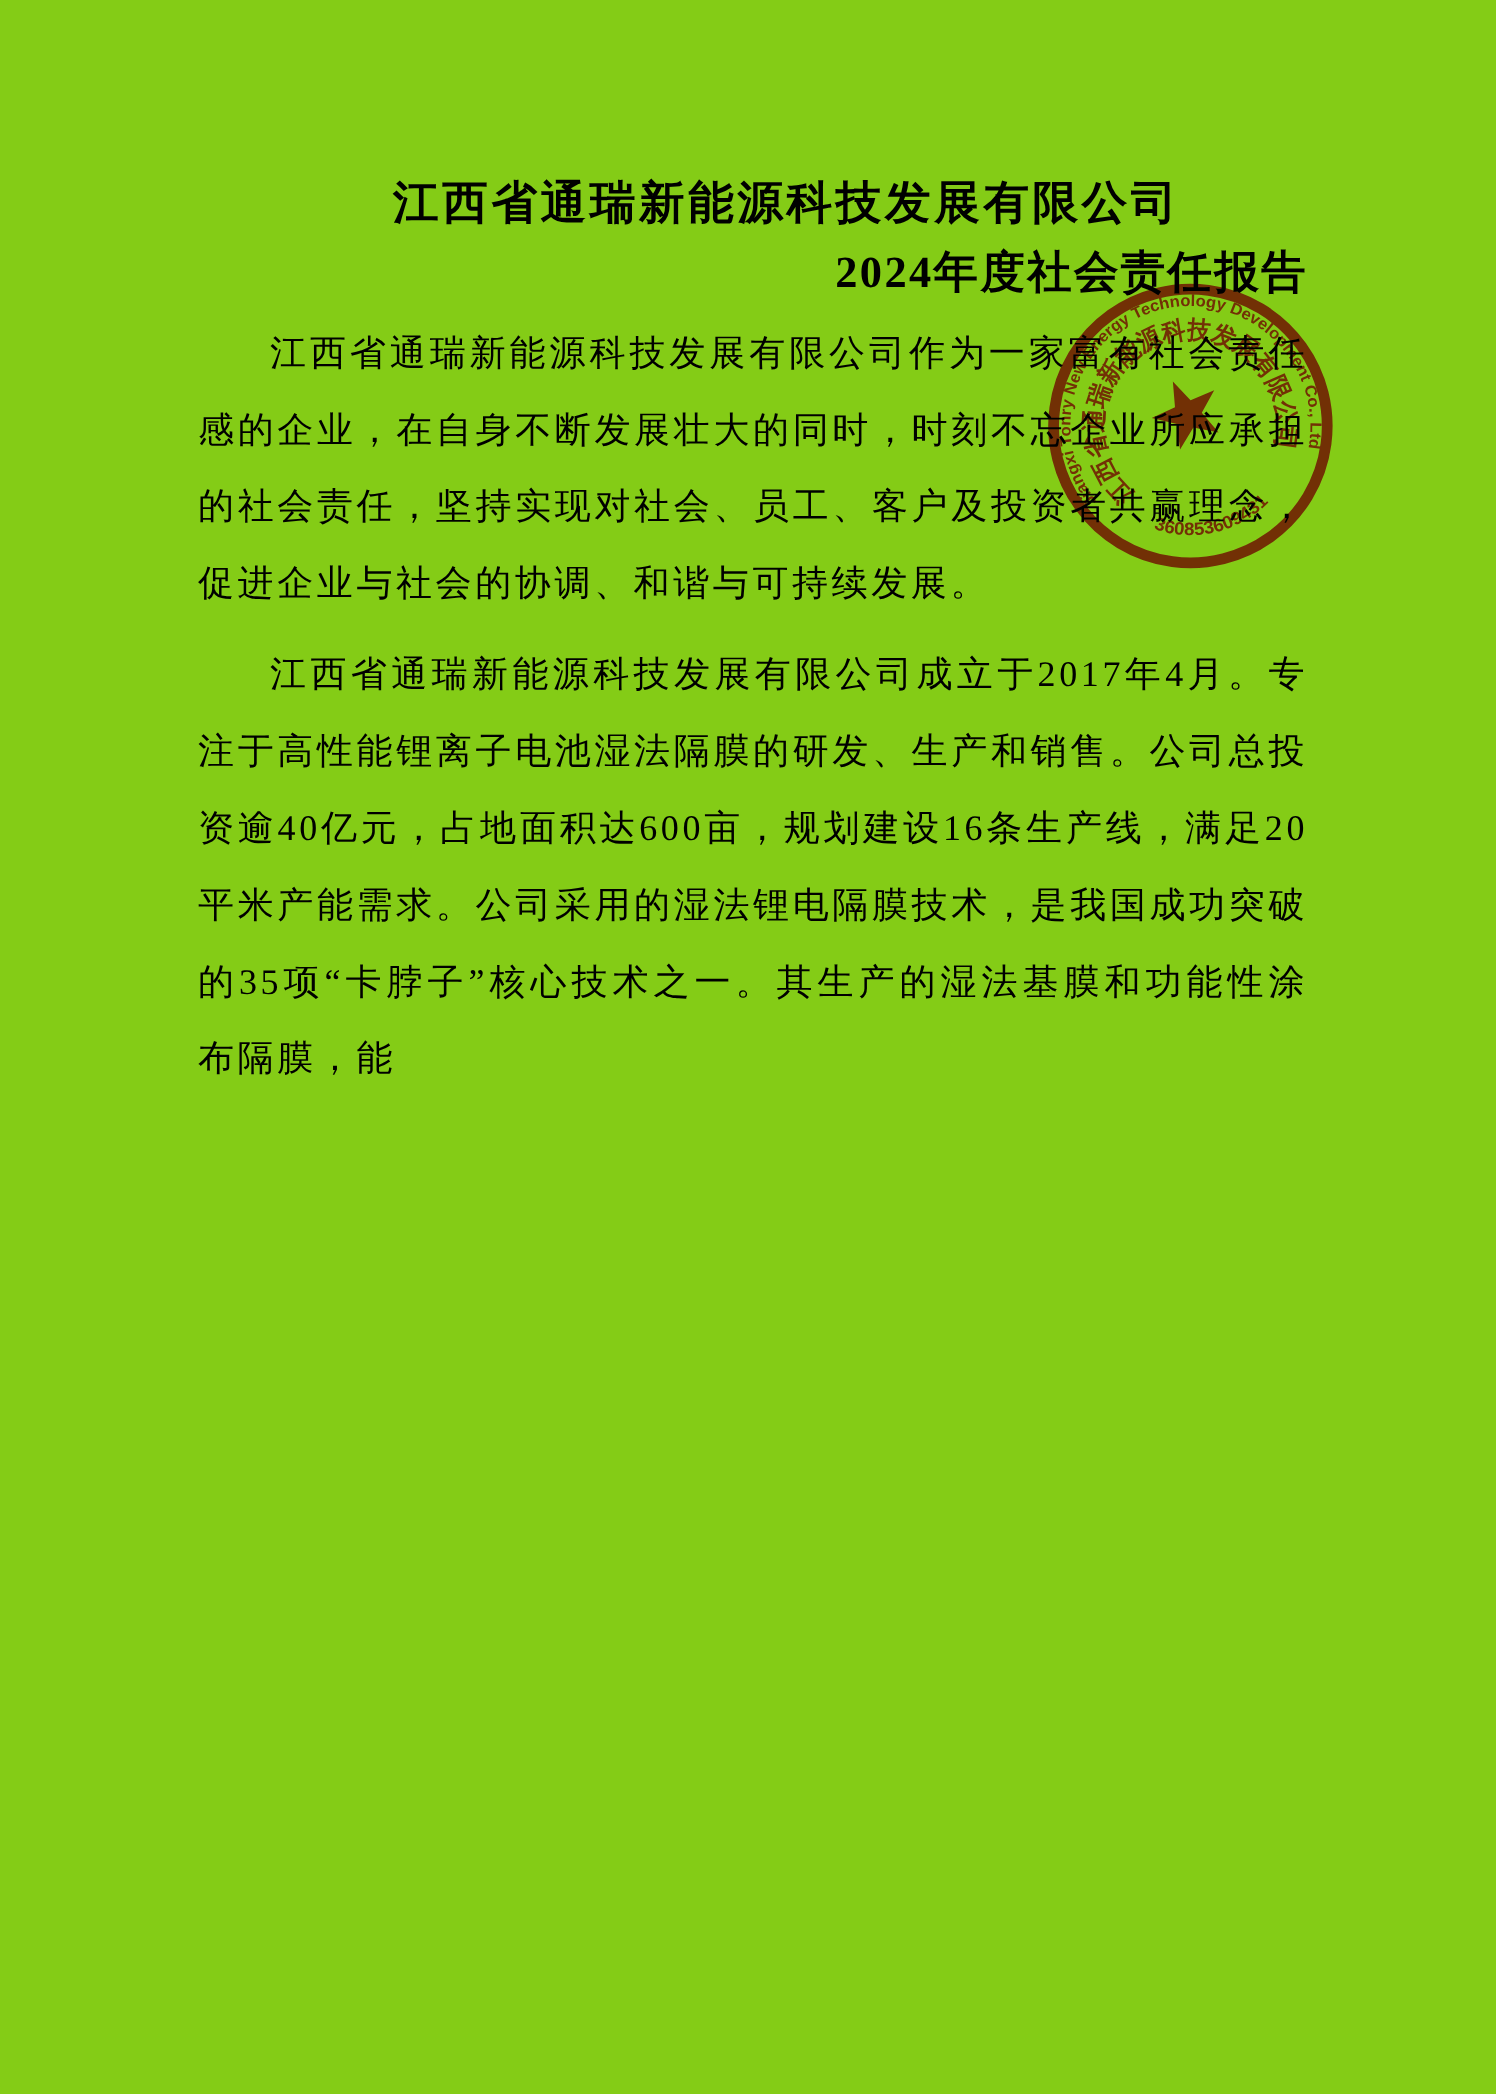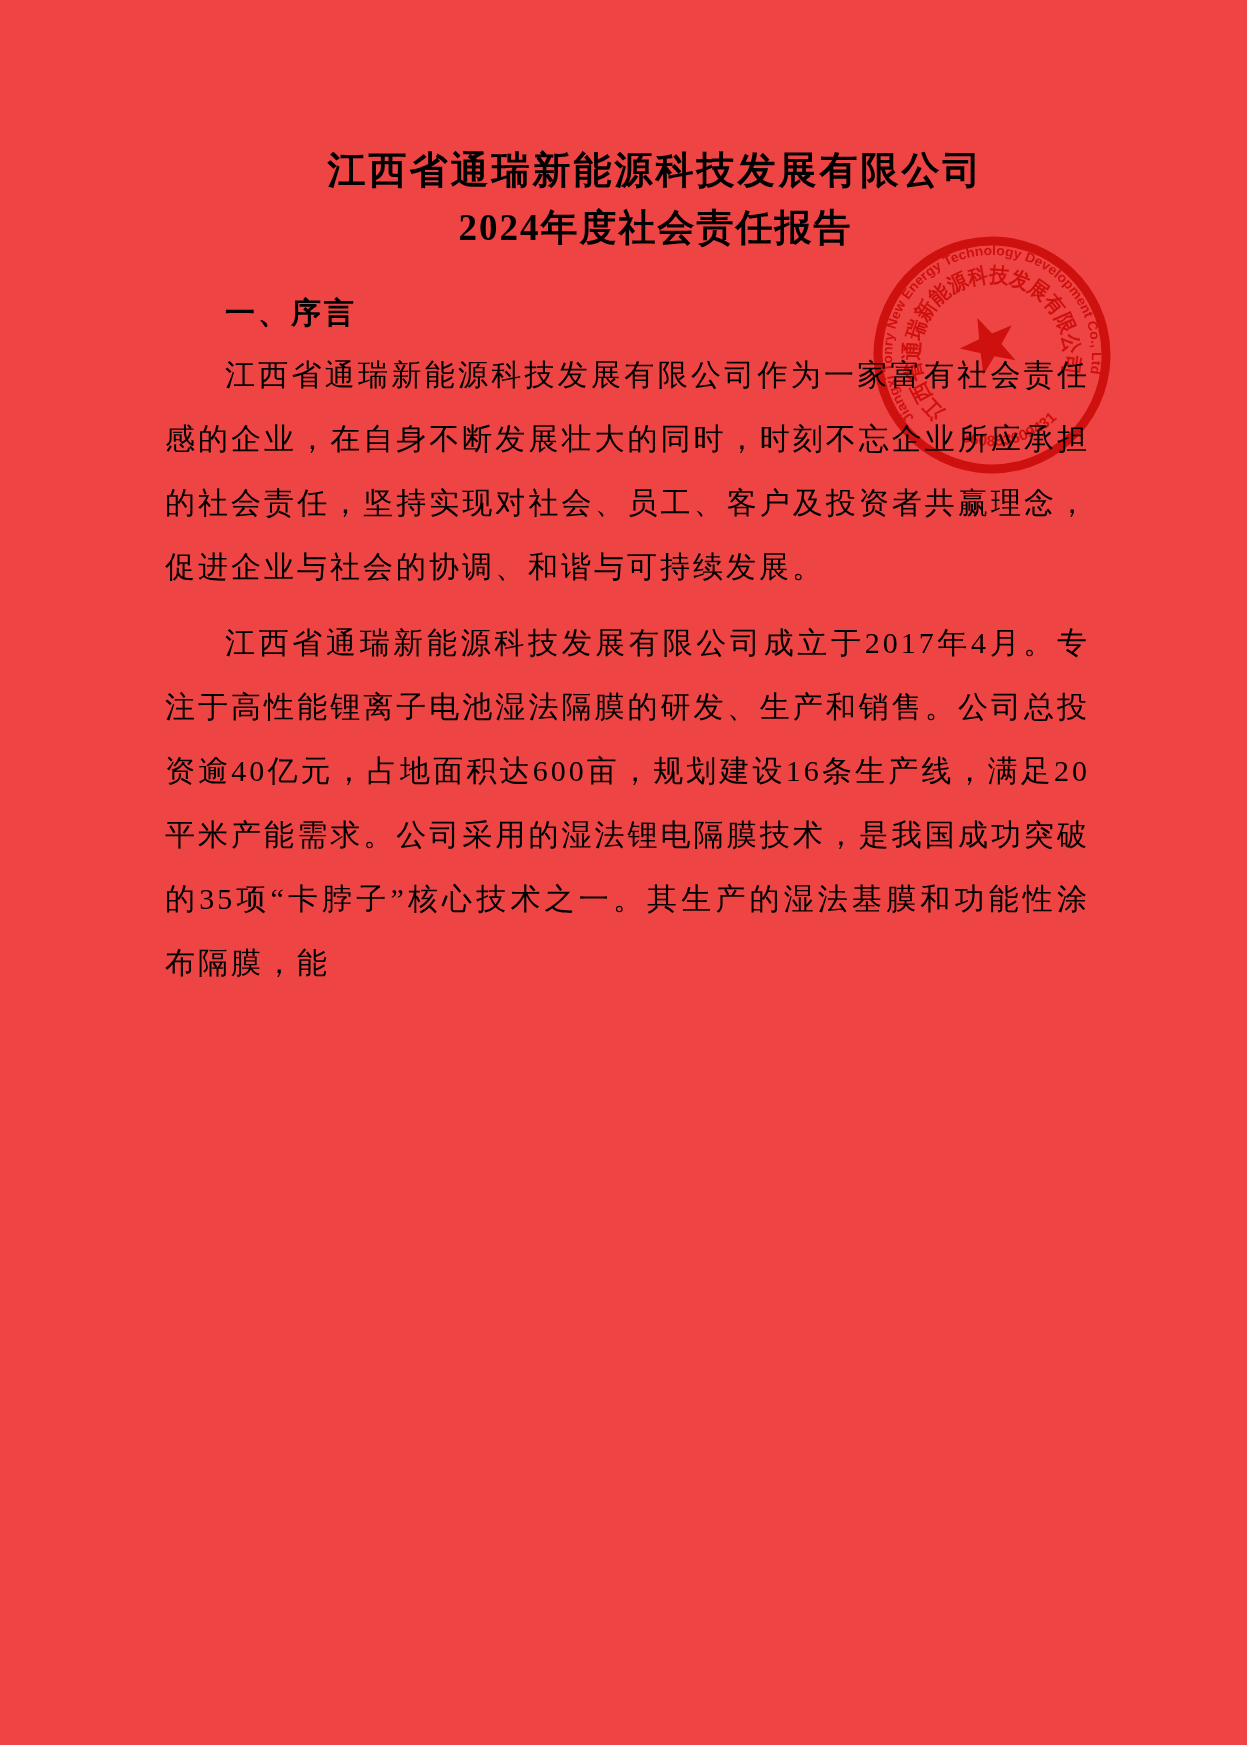--- a/index.html
+++ b/index.html
@@ -1,20 +1,20 @@
 <!DOCTYPE html>
 <html lang="zh"><head>
 <meta charset="utf-8">
 <style>
   html, body { margin: 0; padding: 0; background: #ffffff; }
   .page {
     position: relative;
     width: 1247px;
     height: 1745px;
-    background: #ef4444;
+    background: #84cc16;
     overflow: hidden;
     font-family: "Liberation Serif", "DejaVu Serif", serif;
     color: #000000;
   }
   .content {
     margin-left: 165px;
     width: 925px;
     padding-top: 147px;
   }
   .doc-title-1 {
@@ -24,21 +24,21 @@
     letter-spacing: 3px;
     text-align: center;
     padding-left: 56px;
     margin: 0;
   }
   .doc-title-2 {
     font-size: 37px;
     font-weight: 700;
     line-height: 1.25;
     letter-spacing: 2px;
-    text-align: center;
+    text-align: right;
     padding-left: 56px;
     margin: 10px 0 0 0;
   }
   .sec-heading {
     font-size: 30px;
     font-weight: 700;
     line-height: 36px;
     letter-spacing: 3px;
     text-indent: 2em;
     margin: 14px 0 0 0;
@@ -77,21 +77,20 @@
 <body>
 
 <div class="page">
 
   <div class="content">
 
     <h1 class="doc-title-1">江西省通瑞新能源科技发展有限公司</h1>
 
     <h1 class="doc-title-2">2024年度社会责任报告</h1>
 
-    <h2 class="sec-heading first">一、序言</h2>
 
     <p class="body-para lead">江西省通瑞新能源科技发展有限公司作为一家富有社会责任感的企业，在自身不断发展壮大的同时，时刻不忘企业所应承担的社会责任，坚持实现对社会、员工、客户及投资者共赢理念，促进企业与社会的协调、和谐与可持续发展。</p>
 
 
 
     <p class="body-para lead">江西省通瑞新能源科技发展有限公司成立于2017年4月。专注于高性能锂离子电池湿法隔膜的研发、生产和销售。公司总投资逾40亿元，占地面积达600亩，规划建设16条生产线，满足20平米产能需求。公司采用的湿法锂电隔膜技术，是我国成功突破的35项“卡脖子”核心技术之一。其生产的湿法基膜和功能性涂布隔膜，能</p>
 
   </div>
 
   <div class="seal">

